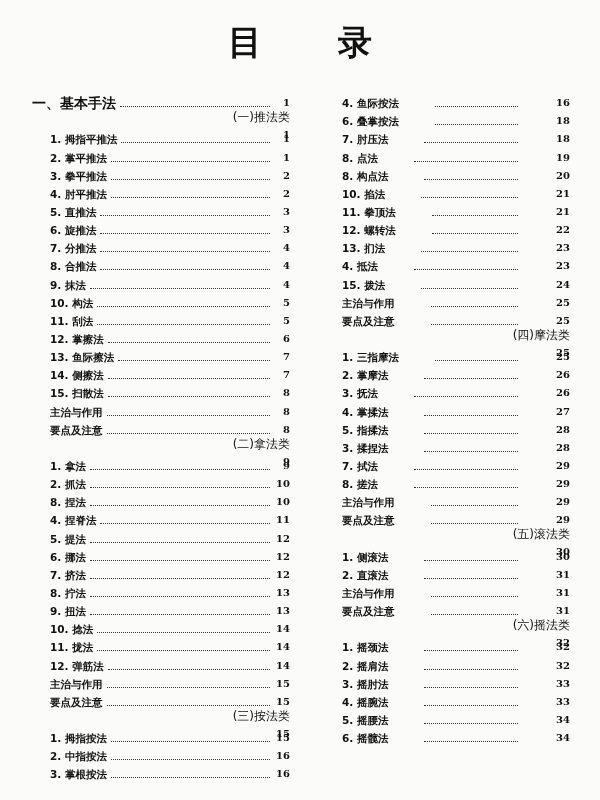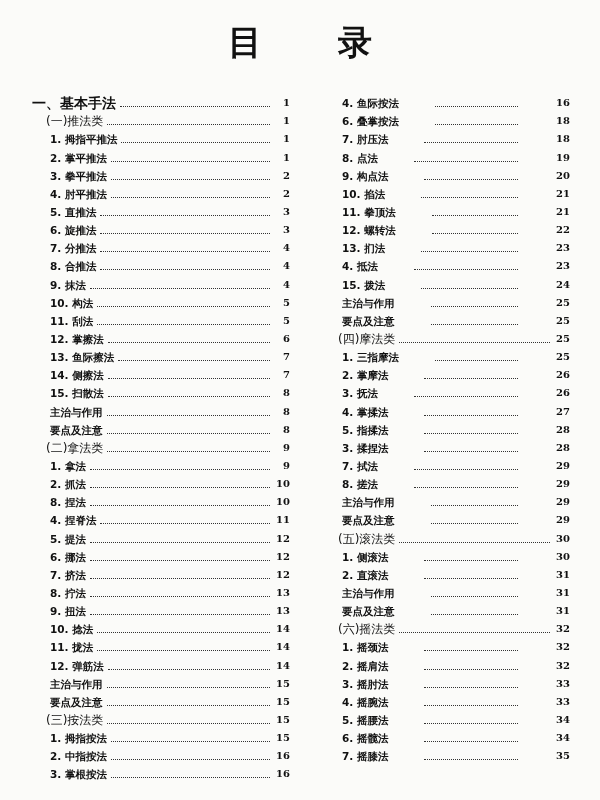--- a/index.html
+++ b/index.html
@@ -19,21 +19,21 @@
     display:flex; align-items:flex-end; height:18.15px; font-size:10.5px; line-height:14px;
     white-space:nowrap;
   }
   .row .lbl { flex:0 0 auto; font-weight:bold; }
   .row .dots {
     flex:1 1 auto; overflow:hidden; margin:0 4px 3px 4px; height:8px;
     border-bottom:1.6px dotted #333;
   }
   .row .pg { flex:0 0 auto; width:16px; text-align:right; font-weight:bold; font-family:"DejaVu Serif", serif; font-size:10px; }
   .lvl0 .lbl { font-size:14px; }
-  .lvl1 { padding-left:14px; }
+  .lvl1 { padding-left:14px;flex-direction:column; }
   .lvl1 .lbl { font-size:12px; font-weight:normal; }
   .lvl2 { padding-left:18px; }
   .right .lvl1 { padding-left:0; }
   .right .lvl2 { padding-left:4px;gap:32px; }
 </style>
 </head>
 <body>
 
 <div class="title">
   <span>目</span><span>录</span>
@@ -246,21 +246,21 @@
       <span class="lbl">7. 肘压法</span>
       <span class="dots"></span>
       <span class="pg">18</span>
     </div>
     <div class="row lvl2">
       <span class="lbl">8. 点法</span>
       <span class="dots"></span>
       <span class="pg">19</span>
     </div>
     <div class="row lvl2">
-      <span class="lbl">9. 构点法</span>
+      <span class="lbl">8. 构点法</span>
       <span class="dots"></span>
       <span class="pg">20</span>
     </div>
     <div class="row lvl2">
       <span class="lbl">10. 掐法</span>
       <span class="dots"></span>
       <span class="pg">21</span>
     </div>
     <div class="row lvl2">
       <span class="lbl">11. 拳顶法</span>
@@ -404,19 +404,14 @@
     </div>
     <div class="row lvl2">
       <span class="lbl">5. 摇腰法</span>
       <span class="dots"></span>
       <span class="pg">34</span>
     </div>
     <div class="row lvl2">
       <span class="lbl">6. 摇髋法</span>
       <span class="dots"></span>
       <span class="pg">34</span>
-    </div>
-    <div class="row lvl2">
-      <span class="lbl">7. 摇膝法</span>
-      <span class="dots"></span>
-      <span class="pg">35</span>
     </div>
   </div>
 
 </body></html>

